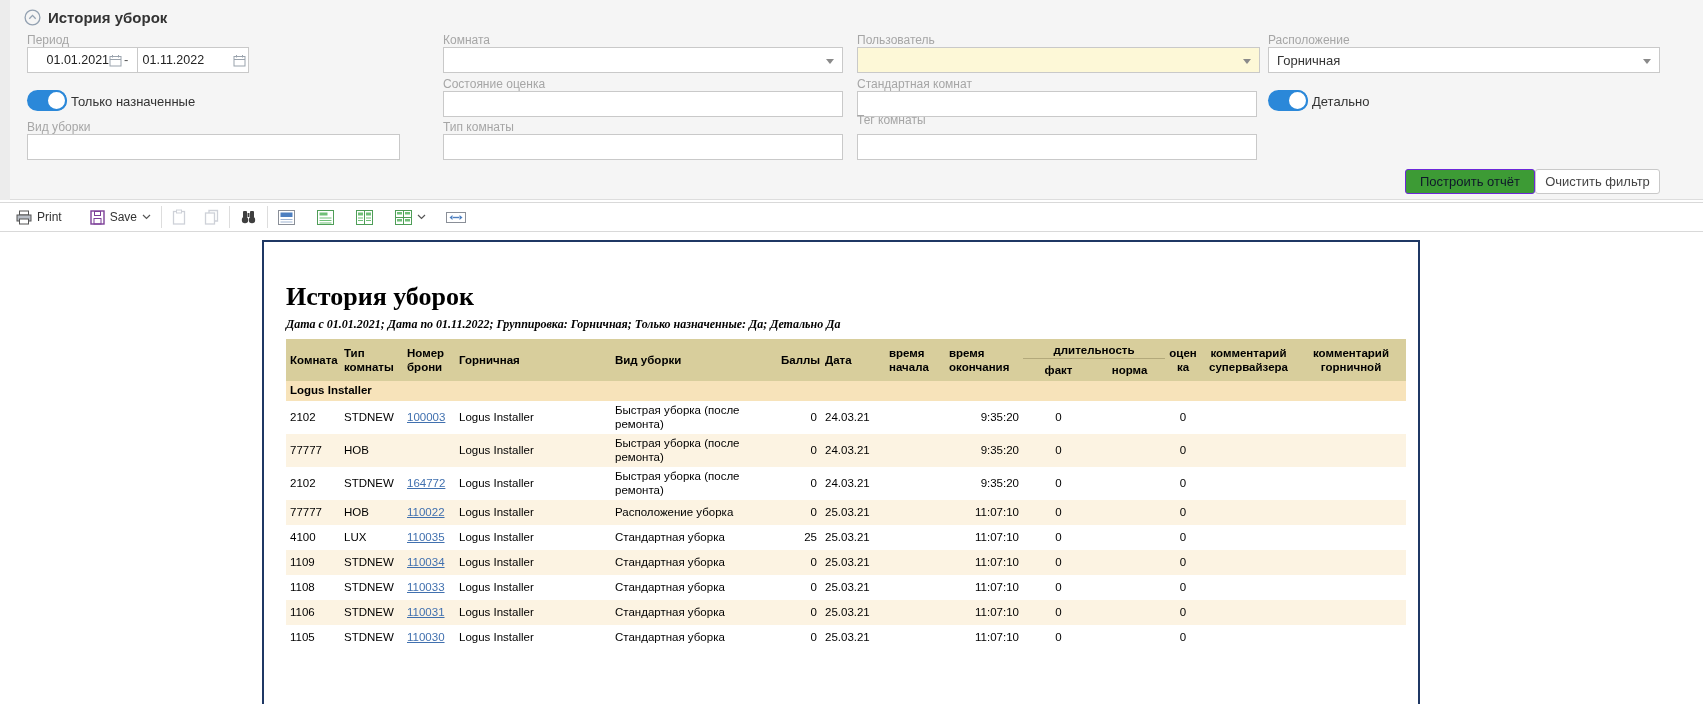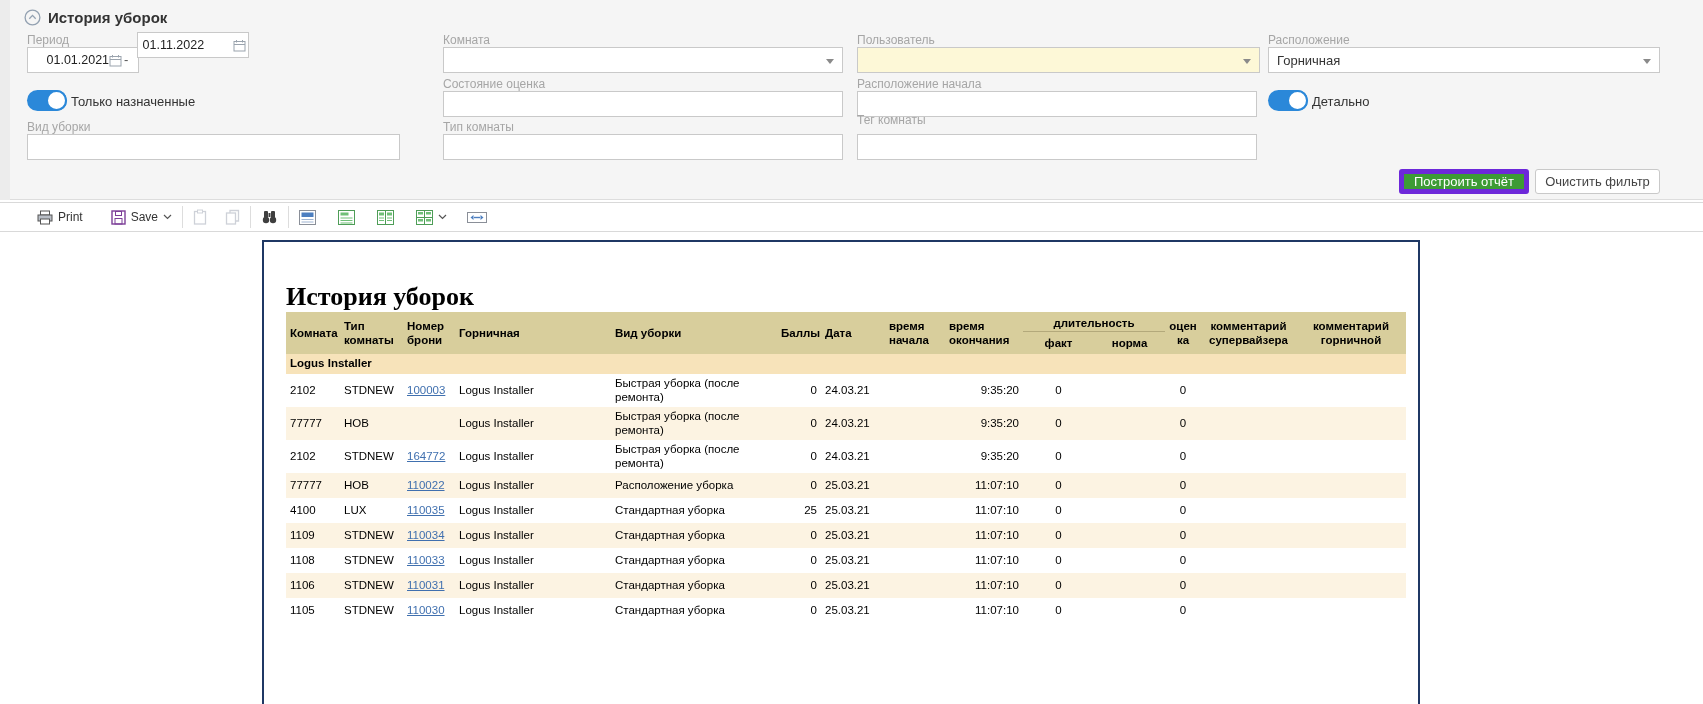--- a/index.html
+++ b/index.html
@@ -24,21 +24,21 @@
     display:flex; align-items:center; justify-content:center; padding:0 5px 0 7px; }
   .date-box input { border:none; outline:none; width:62px; font-size:12.5px; color:#222;
     font-family:"Liberation Sans",sans-serif; background:transparent; }
   .date-dash { position:absolute; font-size:13px; color:#555; }
   .toggle { position:absolute; width:40px; height:21px; border-radius:11px; background:#2b88d9; cursor:pointer; }
   .toggle .knob { position:absolute; right:0px; top:0px; width:21px; height:21px; border-radius:50%;
     background:#fff; border:2px solid #2b88d9; }
   .toggle-label { position:absolute; font-size:13px; color:#333; white-space:nowrap; }
   .btn { position:absolute; height:25px; border-radius:3px; font-size:13px; display:flex;
     align-items:center; justify-content:center; cursor:pointer; font-family:"Liberation Sans",sans-serif; }
-  .btn-green { background:#3d9b35; border:5px solid #6d28d9; color:#ffffff; }
+  .btn-green { background:#3d9b35; border:1px solid #6d28d9; color:#0f172a;margin-left:6px; }
   .btn-white { background:#fff; border:1px solid #c9c9c9; color:#444; }
 
   
   .toolbar { position:absolute; top:202px; left:0; width:1703px; height:30px; background:#fff;
     border-top:1px solid #d9d9d9; border-bottom:1px solid #d9d9d9; display:flex; align-items:center; }
   .tb-item { display:flex; align-items:center; gap:5px; font-size:12px; color:#333; cursor:pointer; }
   .tb-sep { width:1px; height:22px; background:#ddd; margin:0 10px; }
   .tb-ico { display:inline-flex; }
   .disabled { opacity:.9; }
 
@@ -84,21 +84,21 @@
     <span class="tb-ico">
       <svg width="13" height="13" viewBox="0 0 13 13">
           <rect x="1" y="2.5" width="11" height="9.5" fill="none" stroke="#9aa3ad"></rect>
           <line x1="1" y1="5.5" x2="12" y2="5.5" stroke="#9aa3ad"></line>
           <line x1="3.5" y1="1" x2="3.5" y2="3.5" stroke="#9aa3ad"></line>
           <line x1="9.5" y1="1" x2="9.5" y2="3.5" stroke="#9aa3ad"></line>
         </svg>
     </span>
   </div>
   <div class="date-dash" style="left:124px; top:52px;">-</div>
-  <div class="date-box" style="left:137px; top:32px;gap:28px;">
+  <div class="date-box" style="left:137px; top:47px;gap:28px;">
     <input value="01.11.2022" style="">
     <span class="tb-ico">
       <svg width="13" height="13" viewBox="0 0 13 13">
           <rect x="1" y="2.5" width="11" height="9.5" fill="none" stroke="#9aa3ad"></rect>
           <line x1="1" y1="5.5" x2="12" y2="5.5" stroke="#9aa3ad"></line>
           <line x1="3.5" y1="1" x2="3.5" y2="3.5" stroke="#9aa3ad"></line>
           <line x1="9.5" y1="1" x2="9.5" y2="3.5" stroke="#9aa3ad"></line>
         </svg>
     </span>
   </div>
@@ -120,21 +120,21 @@
   <input class="f-input" style="left: 443px; top: 91px; width: 400px;">
 
   <div class="f-label" style="left:443px; top:120px;">Тип комнаты</div>
   <input class="f-input" style="left: 443px; top: 134px; width: 400px;">
 
   <div class="f-label" style="left:857px; top:33px;">Пользователь</div>
   <div class="f-select yellow" style="left:857px; top:47px; width:403px;">
       <span class="dd-arrow"></span>
     </div>
 
-  <div class="f-label" style="left:857px; top:77px;">Расположение начала</div>
+  <div class="f-label" style="left:857px; top:77px;">Стандартная комнат</div>
   <input class="f-input" style="left: 857px; top: 91px; width: 400px;">
 
   <div class="f-label" style="left:857px; top:113px;">Тег комнаты</div>
   <input class="f-input" style="left: 857px; top: 134px; width: 400px;">
 
   <div class="f-label" style="left:1268px; top:33px;">Расположение</div>
   <div class="f-select" style="left:1268px; top:47px; width:392px;">
     <span>Горничная</span>
     <span class="dd-arrow"></span>
   </div>
@@ -142,21 +142,21 @@
   <div class="toggle" style="left:1268px; top:90px;">
       <span class="knob"></span>
     </div>
   <div class="toggle-label" style="left:1312px; top:94px;">Детально</div>
 
   <div class="btn btn-green" style="left:1399px; top:169px; width:130px;">Построить отчёт</div>
   <div class="btn btn-white" style="left:1535px; top:169px; width:125px;">Очистить фильтр</div>
 </div>
 
 <div class="toolbar">
-  <div class="tb-item" style="margin-left:37px;">
+  <div class="tb-item" style="margin-left:16px;">
     <span class="tb-ico">
       <svg width="16" height="15" viewBox="0 0 16 15">
           <rect x="3.5" y="1" width="9" height="4" fill="#fff" stroke="#555"></rect>
           <rect x="1" y="5" width="14" height="6" fill="#b9bec6" stroke="#555"></rect>
           <rect x="3.5" y="9" width="9" height="5" fill="#fff" stroke="#555"></rect>
         </svg>
     </span>
     <span>Print</span>
   </div>
   <div class="tb-item" style="margin-left:28px;">
@@ -265,20 +265,21 @@
           <path d="M13.5 5 L16.5 7.5 L13.5 10 Z" fill="#4d7fc0"></path>
           <line x1="7" y1="7.5" x2="13" y2="7.5" stroke="#4d7fc0" stroke-width="1.4"></line>
         </svg>
     </span>
   </div>
 </div>
 
 <div class="report-wrap">
   <div class="page">
     <div class="rpt-title">История уборок</div>
+    <div class="rpt-subtitle">Дата с 01.01.2021; Дата по 01.11.2022; Группировка: Горничная; Только назначенные: Да; Детально Да</div>
 
     <table class="rpt">
       <colgroup>
         <col style="width:54px">
           <col style="width:63px">
           <col style="width:52px">
           <col style="width:156px">
         <col style="width:166px">
           <col style="width:44px">
           <col style="width:64px">

